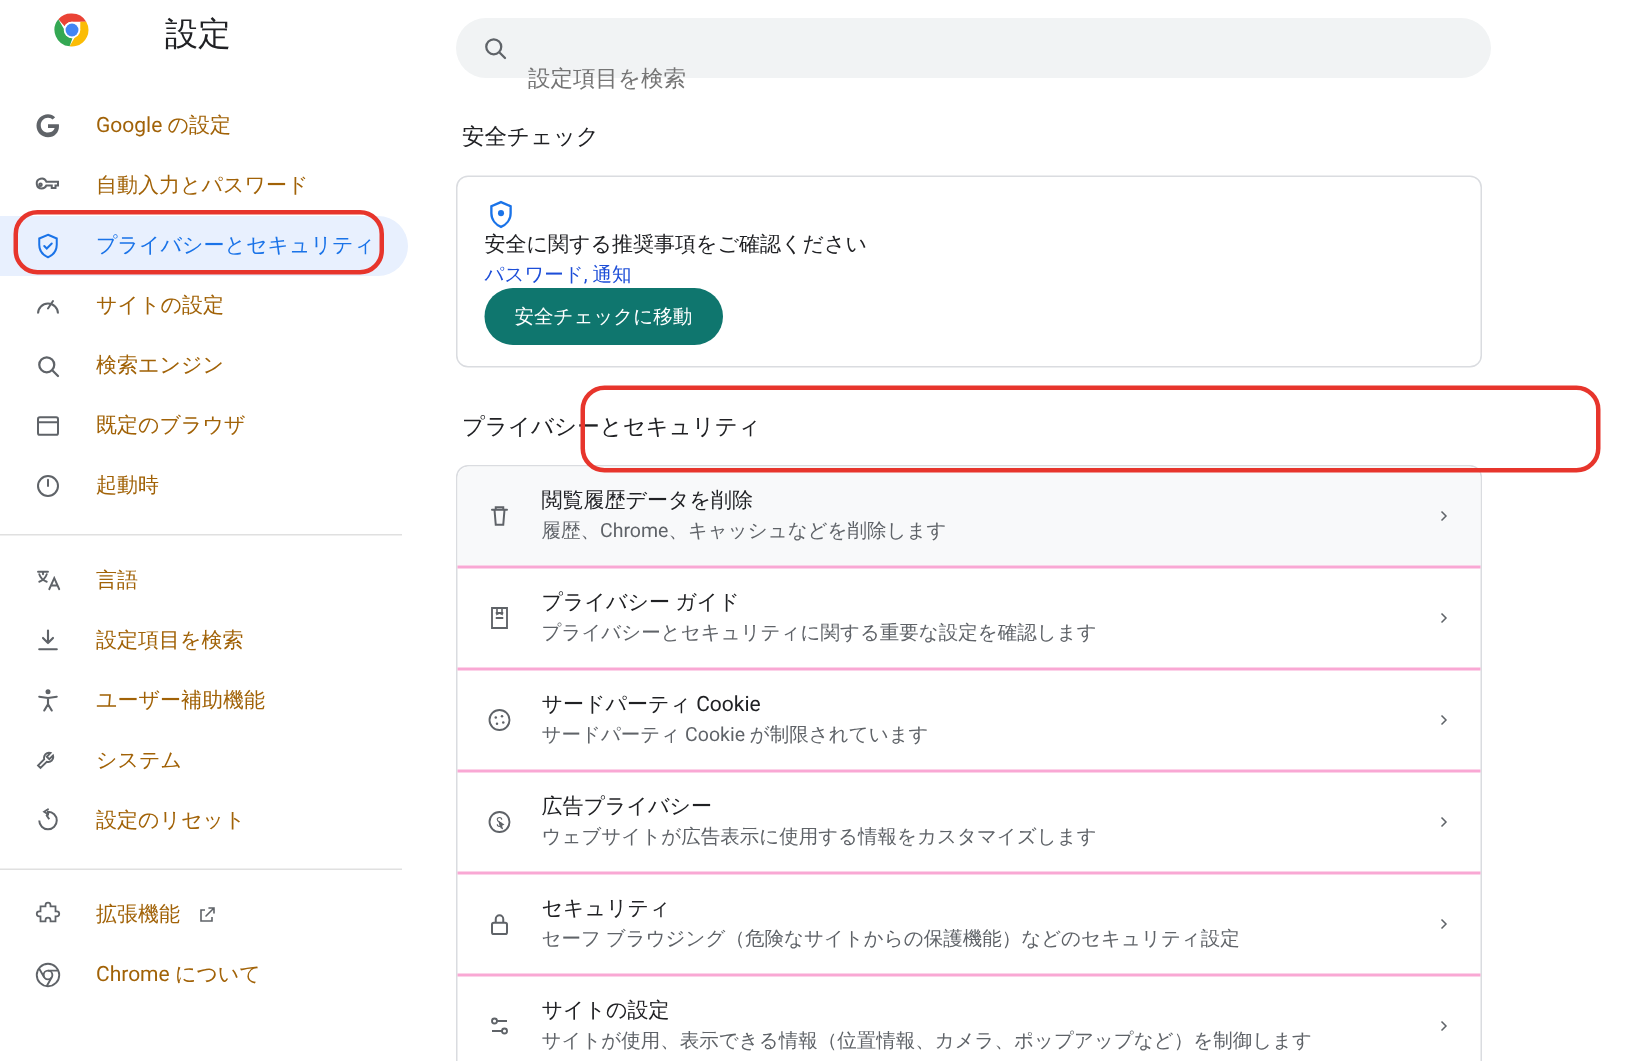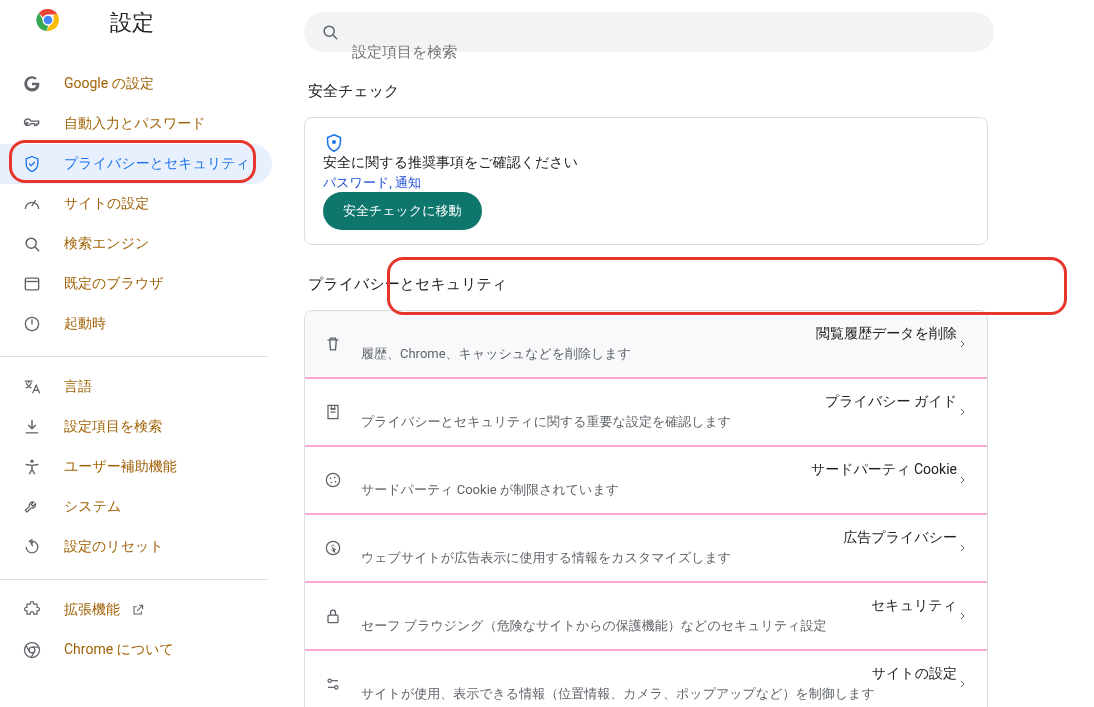--- a/index.html
+++ b/index.html
@@ -31,21 +31,21 @@
     .safety-card { display: flex; align-items: flex-start; padding: 14px 18px; flex-direction: column; }
     .safety-card .icon { width: 22px; height: 22px; color: #1a73e8; margin-right: 18px; flex: none; display: inline-flex; }
     .safety-card .t1 { font-size: 14px; color: #202124; }
     .safety-card .t2 { font-size: 13px; color: #1d4ed8; margin-top: 2px; }
     .safety-card .spacer { flex: 1; }
     .safety-card button { background: #0f766e; color: #fff; border: none; border-radius: 22px; padding: 10px 20px; font-size: 13px; cursor: pointer; }
     .row { display: flex; align-items: center; padding: 14px 18px; cursor: pointer; }
     .row + .row { border-top: 2px solid #f9a8d4; }
     .row .icon { width: 20px; height: 20px; color: #5f6368; margin-right: 18px; flex: none; display: inline-flex; align-items: center; justify-content: center; }
     .row .texts { flex: 1; }
-    .row .t1 { font-size: 14px; color: #202124; text-align: right; }
+    .row .t1 { font-size: 14px; color: #202124; }
     .row .t2 { font-size: 13px; color: #5f6368; margin-top: 2px; }
     .row .chev { width: 12px; height: 12px; color: #5f6368; flex: none; display: inline-flex; }
     .row.first { background: #f8f9fa; border-top-left-radius: 8px; border-top-right-radius: 8px; }
     svg { display: block; }
   </style>
 </head>
 <body>
 
 <svg width="0" height="0" style="position:absolute">
   <defs>

